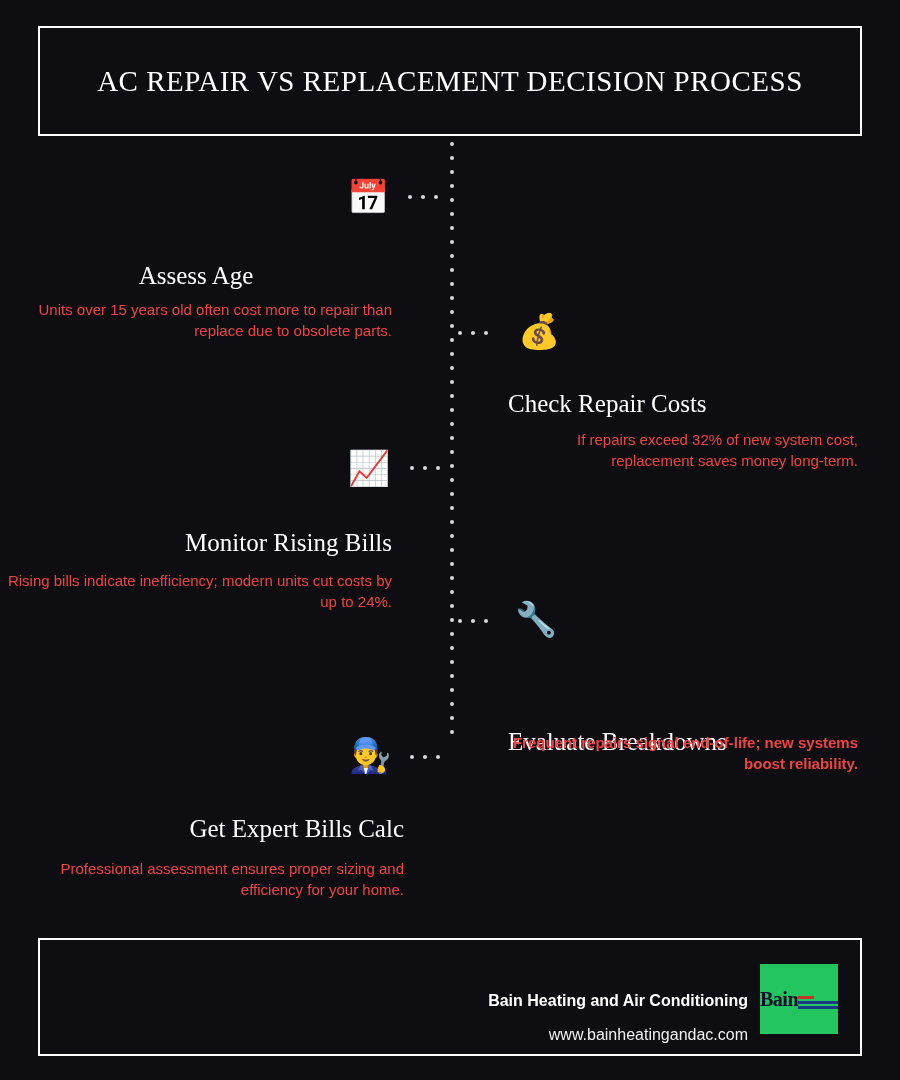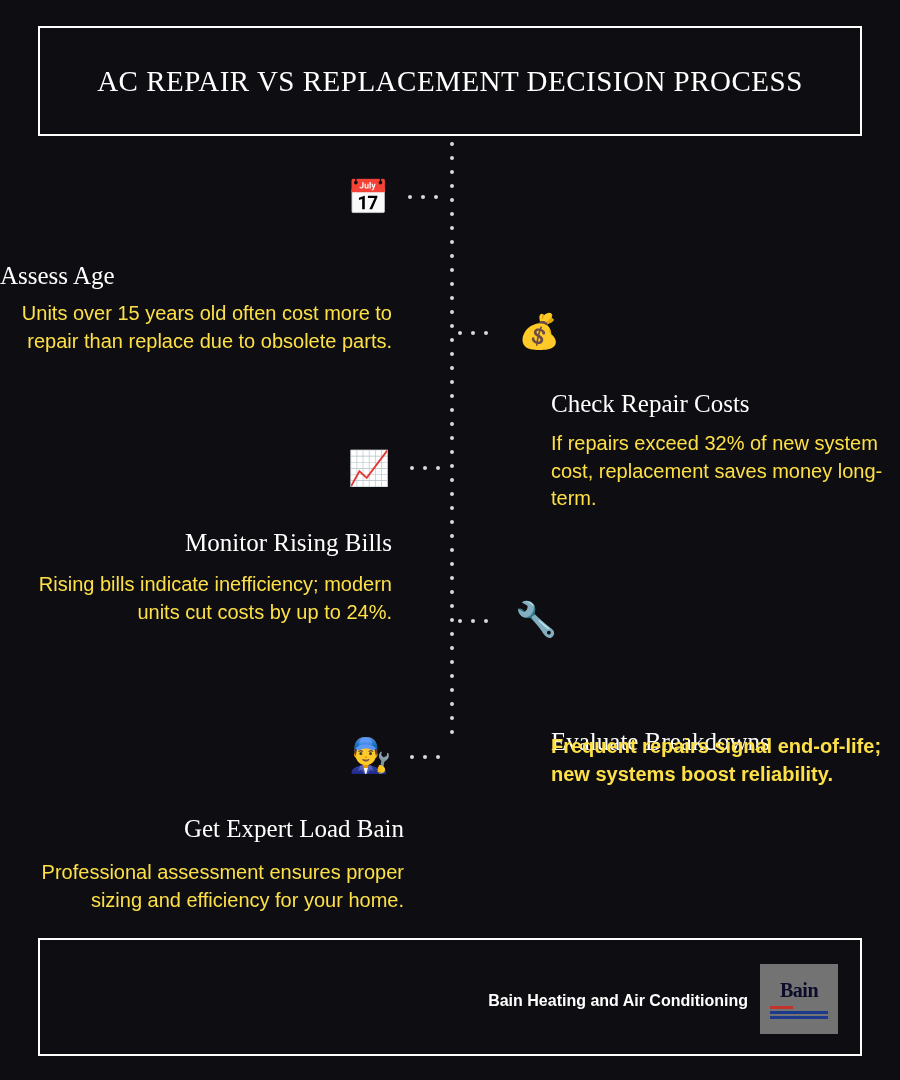--- a/index.html
+++ b/index.html
@@ -83,33 +83,33 @@
 
   .step-heading {
     font-family: "Liberation Serif", serif;
     font-size: 25px;
     color: #ffffff;
     position: absolute;
     white-space: nowrap;
   }
   .step-body {
     position: absolute;
-    font-size: 20px;
+    font-size: 15px;
     line-height: 1.38;
-    color: #fde047;
+    color: #ef4444;
   }
   .right-side .step-heading,
-  .right-side .step-body { text-align: left; margin-left: 43px; }
+  .right-side .step-body { text-align: right; }
   .left-side .step-heading,
   .left-side .step-body { text-align: right; }
 
   
   #step-1 .step-icon   { left: 344px; top: 174px; }
   #step-1 .connector   { left: 408px; top: 195px; }
-  #step-1 .step-heading{ left: 0; top: 262px; width: 392px; text-align: left; }
+  #step-1 .step-heading{ left: 0; top: 262px; width: 392px; text-align: center; }
   #step-1 .step-body   { left: 0; top: 300px; width: 392px; }
 
   #step-3 .step-icon   { left: 345px; top: 445px; }
   #step-3 .connector   { left: 410px; top: 466px; }
   #step-3 .step-heading{ left: 0; top: 529px; width: 392px; text-align: right; }
   #step-3 .step-body   { left: 0; top: 571px; width: 392px; }
 
   #step-5 .step-icon   { left: 346px; top: 732px; }
   #step-5 .connector   { left: 410px; top: 755px; }
   #step-5 .step-heading{ left: 0; top: 815px; width: 404px; text-align: right; }
@@ -151,23 +151,23 @@
   .footer-url {
     font-size: 16px;
     color: #f0f0f2;
   }
   .logo-box {
     position: absolute;
     right: 22px;
     top: 24px;
     width: 78px;
     height: 70px;
-    background: #737373;
+    background: #22c55e;
     display: flex;
-    flex-direction: column;
+    flex-direction: row;
     align-items: center;
     justify-content: center;
   }
   .logo-word {
     font-family: "Liberation Serif", serif;
     font-size: 20px;
     font-weight: bold;
     color: #0b0b2a;
     letter-spacing: -0.5px;
     line-height: 1;
@@ -275,27 +275,28 @@
   <div class="step-body">Frequent repairs signal end-of-life; new systems boost reliability.</div>
 </div>
 
 <div class="step left-side" id="step-5">
   <div class="step-icon">👨‍🔧</div>
   <div class="connector">
       <span></span>
       <span></span>
       <span></span>
     </div>
-  <div class="step-heading">Get Expert Load Bain</div>
+  <div class="step-heading">Get Expert Bills Calc</div>
   <div class="step-body">Professional assessment ensures proper sizing and efficiency for your home.</div>
 </div>
 
 <div class="footer-frame">
   <div class="footer-inner">
     <div class="footer-company">Bain Heating and Air Conditioning</div>
+    <div class="footer-url">www.bainheatingandac.com</div>
   </div>
   <div class="logo-box">
     <div class="logo-word">Bain</div>
     <div class="logo-bars">
       <div class="logo-bar red"></div>
       <div class="logo-bar blue1"></div>
       <div class="logo-bar blue2"></div>
     </div>
   </div>
 </div>

